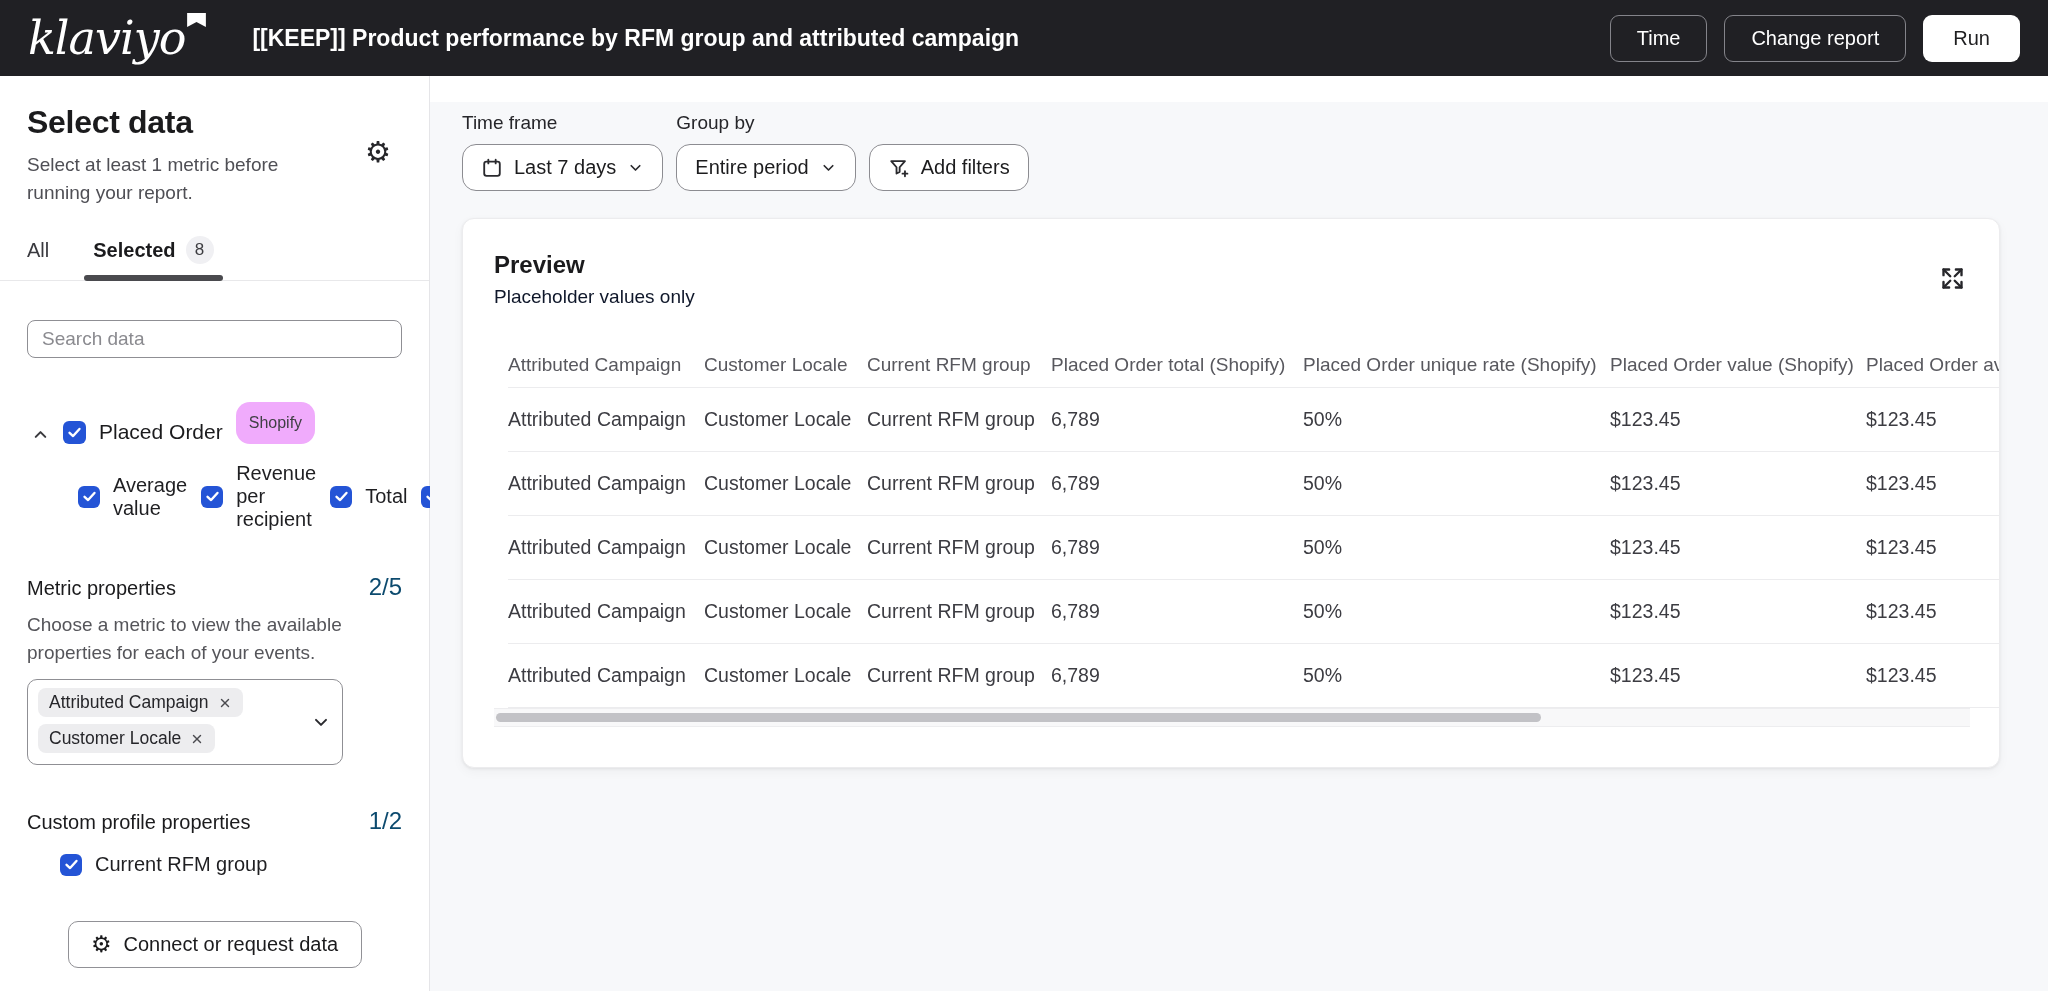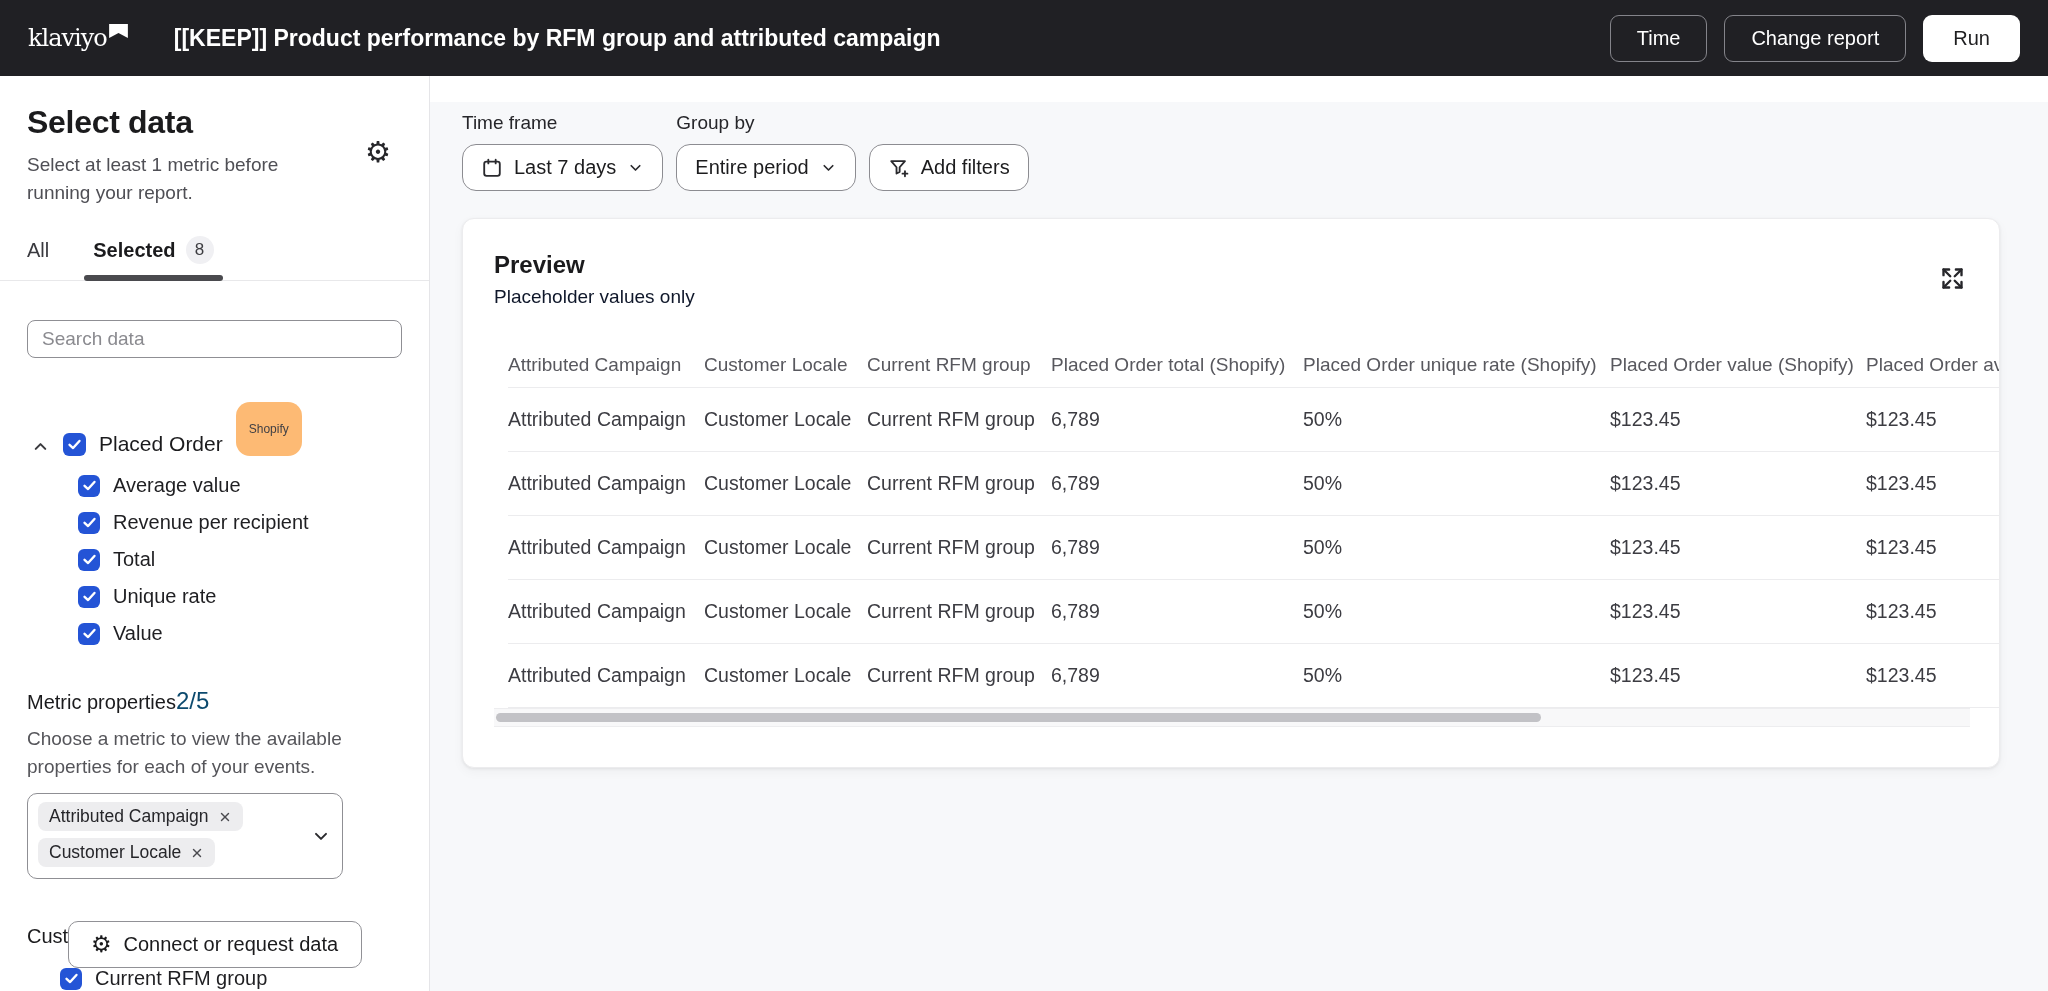--- a/index.html
+++ b/index.html
@@ -4,21 +4,21 @@
 <style>
   * { margin:0; padding:0; box-sizing:border-box; }
   html,body { width:2048px; height:991px; }
   body { font-family:"Liberation Sans", sans-serif; background:#f7f8fa; color:#1c1c1e; overflow:hidden; }
   .app { position:relative; width:2048px; height:991px; }
 
   
   .topbar { position:absolute; top:0; left:0; width:100%; height:76px; background:#202024;
             display:flex; align-items:center; padding:0 28px; z-index:5; }
   .logo { display:flex; align-items:flex-start; color:#fff; }
-  .logo-text { font-family:"DejaVu Serif", serif; font-size:24px; line-height:1; letter-spacing:-1px; }
+  .logo-text { font-family:"DejaVu Serif", serif; font-size:46px; line-height:1; letter-spacing:-1px;font-style:italic; }
   .logo-flag { margin:-2px 0 0 2px; }
   .topbar-title { margin-left:46px; font-size:23px; font-weight:700; color:#fff; }
   .topbar-actions { margin-left:auto; display:flex; align-items:center; gap:17px; }
   .btn-outline-dark { height:47px; padding:0 26px; background:transparent; border:1.5px solid #84848a;
             border-radius:9px; color:#fff; font-size:20px; font-family:inherit; cursor:pointer; }
   .btn-run { height:47px; padding:0 30px; background:#fff; border:none; border-radius:9px;
             color:#1e1e20; font-size:20px; font-weight:500; font-family:inherit; cursor:pointer; }
 
   
   .sidebar { position:absolute; top:76px; left:0; bottom:0; width:430px; background:#fff;
@@ -38,27 +38,27 @@
   .search-box { margin-top:39px; width:100%; height:38px; border:1px solid #8f8f94; border-radius:8px;
          padding:0 14px; font-size:19px; font-family:inherit; color:#1c1c1e; background:#fff; }
   .search-box::placeholder { color:#8a8a8f; }
 
   .tree { margin-top:44px; }
   .tree-parent { display:flex; align-items:flex-end; gap:13px; padding-left:4px; }
   .cb { width:23px; height:23px; border-radius:6px; background:#2454d6; flex:0 0 auto;
         display:flex; align-items:center; justify-content:center; cursor:pointer; }
   .cb svg { width:17px; height:17px; }
   .tree-parent-label { font-size:21px; color:#1b1b1d; }
-  .pill { background:#fdba74; color:#3f3f44; font-size:12px; padding:20px 13px; border-radius:14px; }
-  .tree-children { margin:18px 0 0 51px; display:flex; flex-direction:column; gap:14px; }
+  .pill { background:#f0abfc; color:#3f3f44; font-size:16px; padding:12px 13px; border-radius:14px; }
+  .tree-children { margin:18px 0 0 51px; display:flex; flex-direction:row; gap:14px; }
   .tree-child { display:flex; align-items:center; gap:13px; }
   .tree-child .cb { width:22px; height:22px; }
   .tree-child-label { font-size:20px; color:#1f1f22; }
 
-  .section-head { margin-top:42px; display:flex; align-items:baseline; }
+  .section-head { margin-top:42px; display:flex; justify-content:space-between; align-items:baseline; }
   .section-title { font-size:20px; color:#1b1b1d; }
   .section-count { font-size:24px; color:#0c4a6e; }
   .section-desc { margin-top:10px; font-size:19px; line-height:1.45; color:#55555a; width:332px; }
 
   .multiselect { margin-top:13px; width:316px; min-height:75px; border:1px solid #8f8f94; border-radius:10px;
          padding:8px 34px 4px 10px; position:relative; background:#fff; cursor:pointer; }
   .ms-tag { display:inline-flex; align-items:center; gap:9px; background:#ededef; border-radius:8px;
          padding:4px 11px; font-size:17.5px; color:#26262a; margin-bottom:7px; white-space:nowrap; }
   .ms-tag .x { display:flex; cursor:pointer; }
   .ms-chevron { position:absolute; right:11px; top:50%; transform:translateY(-50%); display:flex; }

